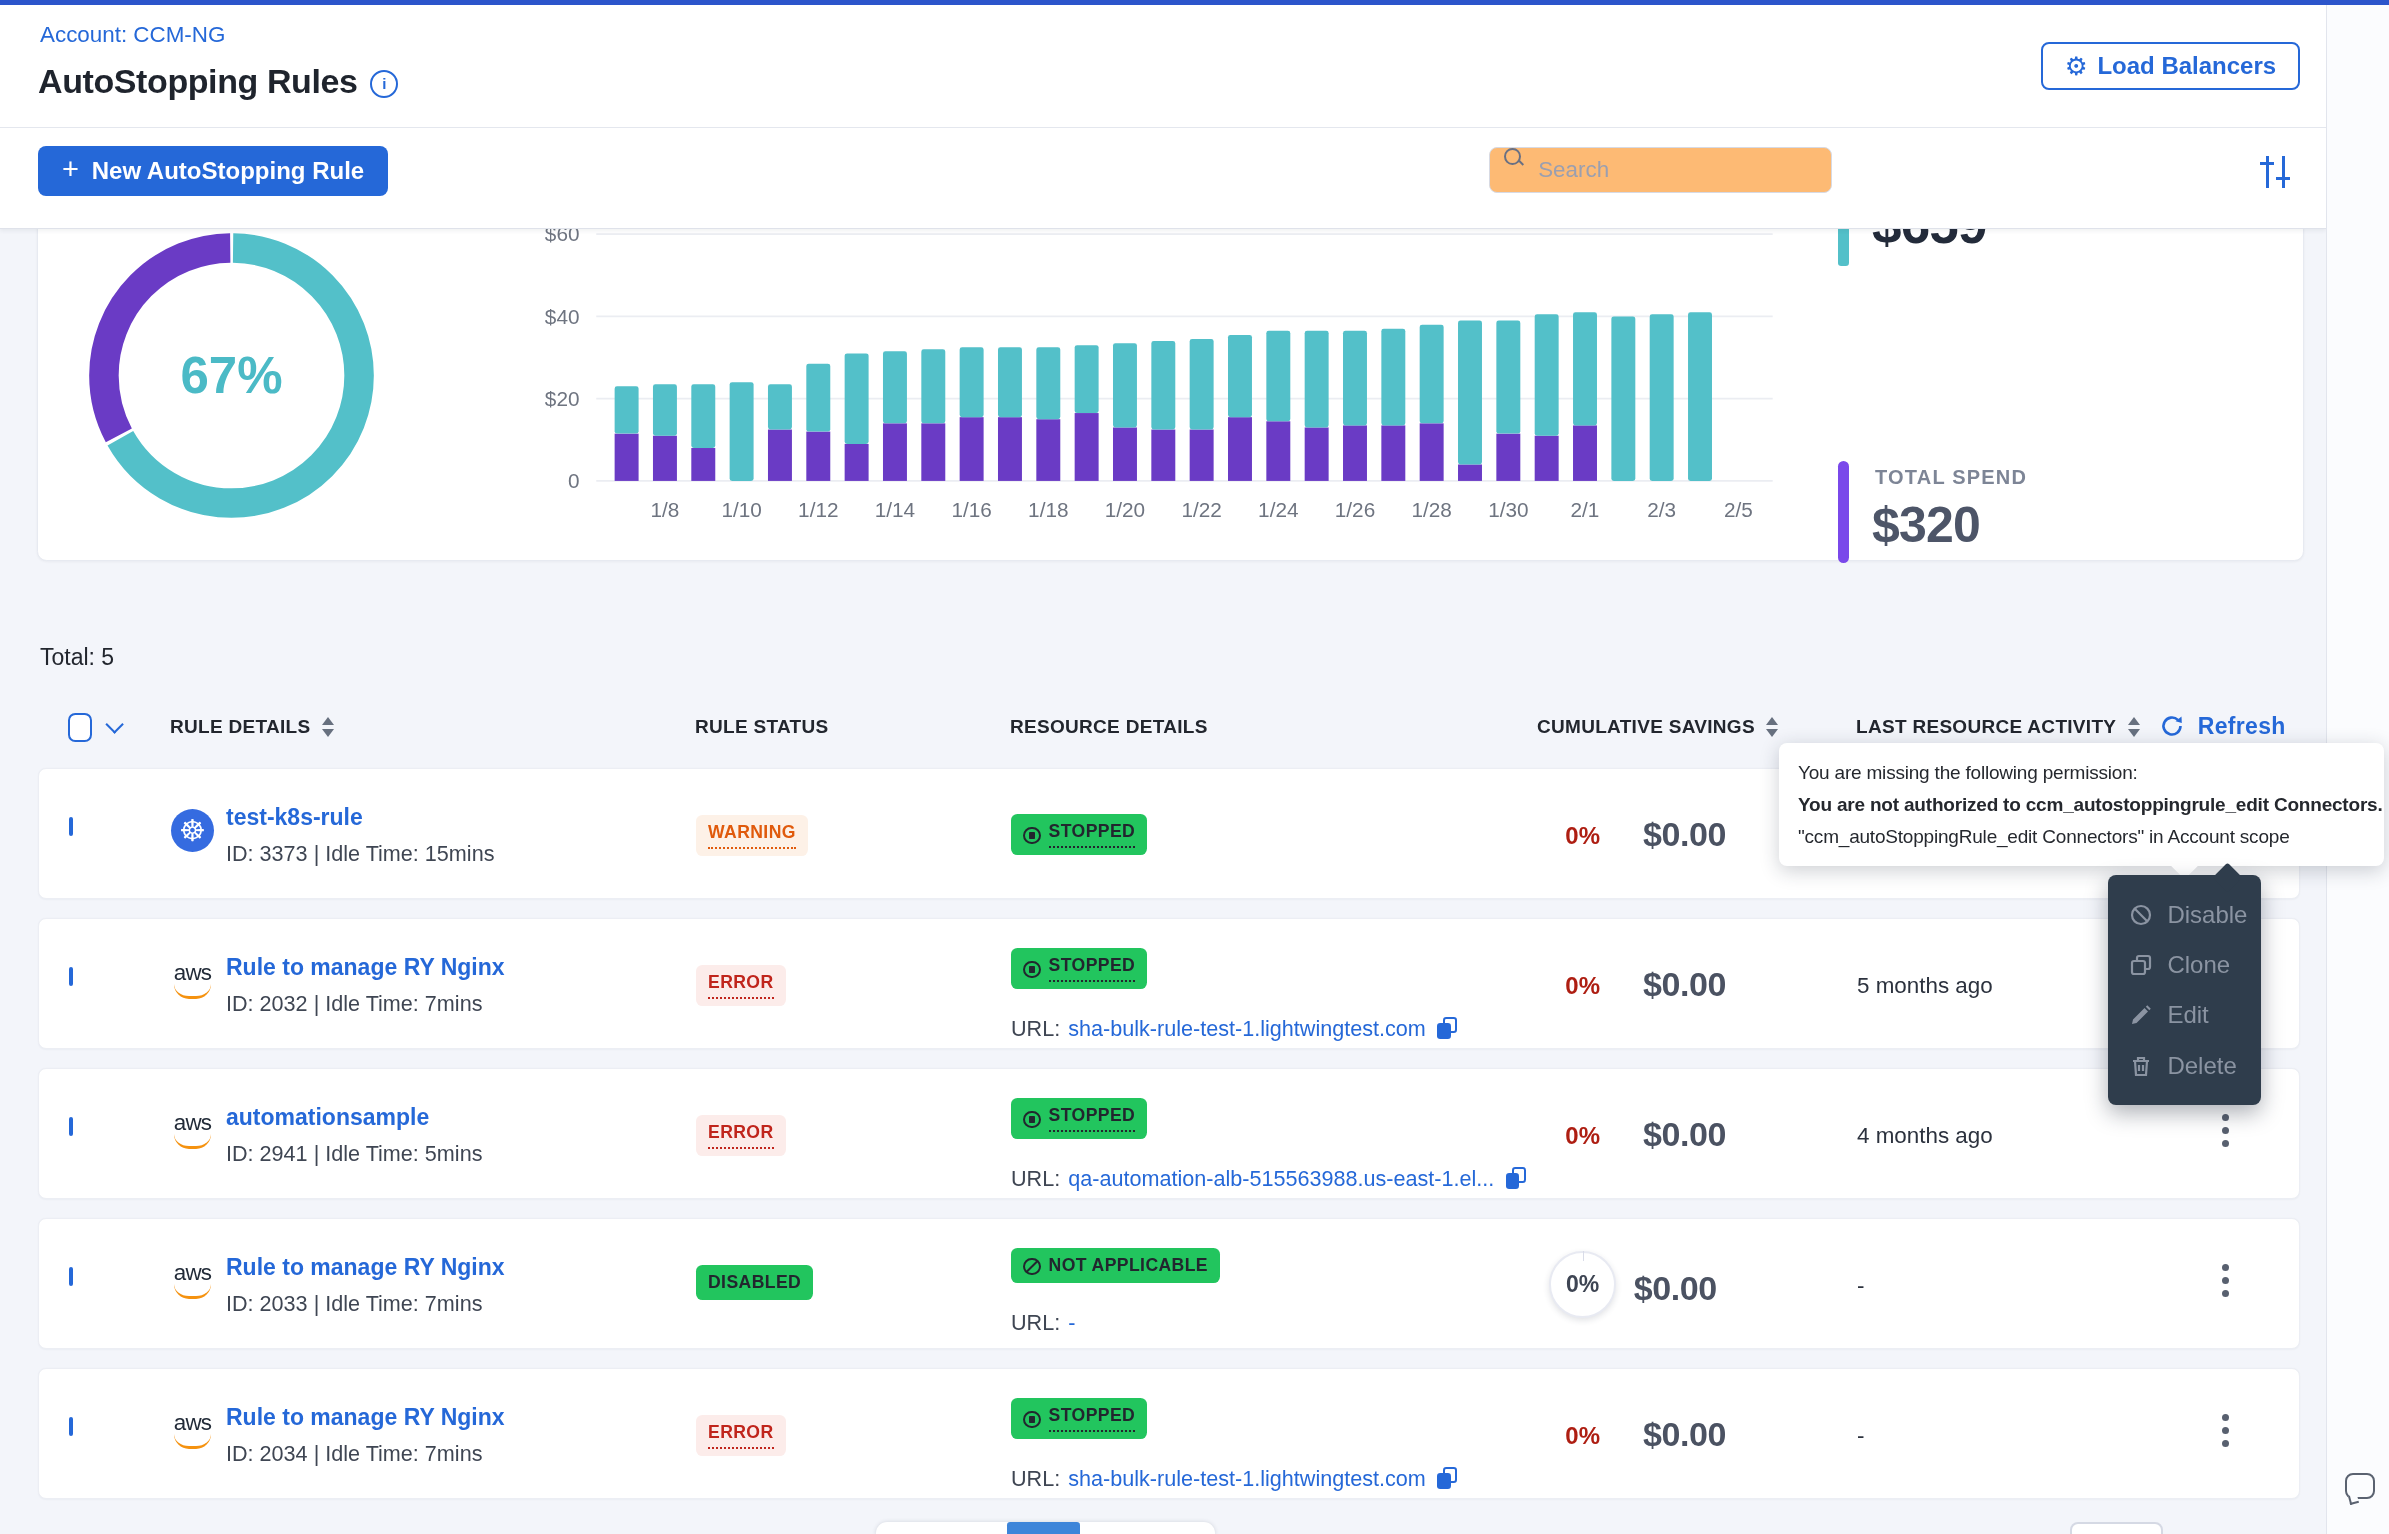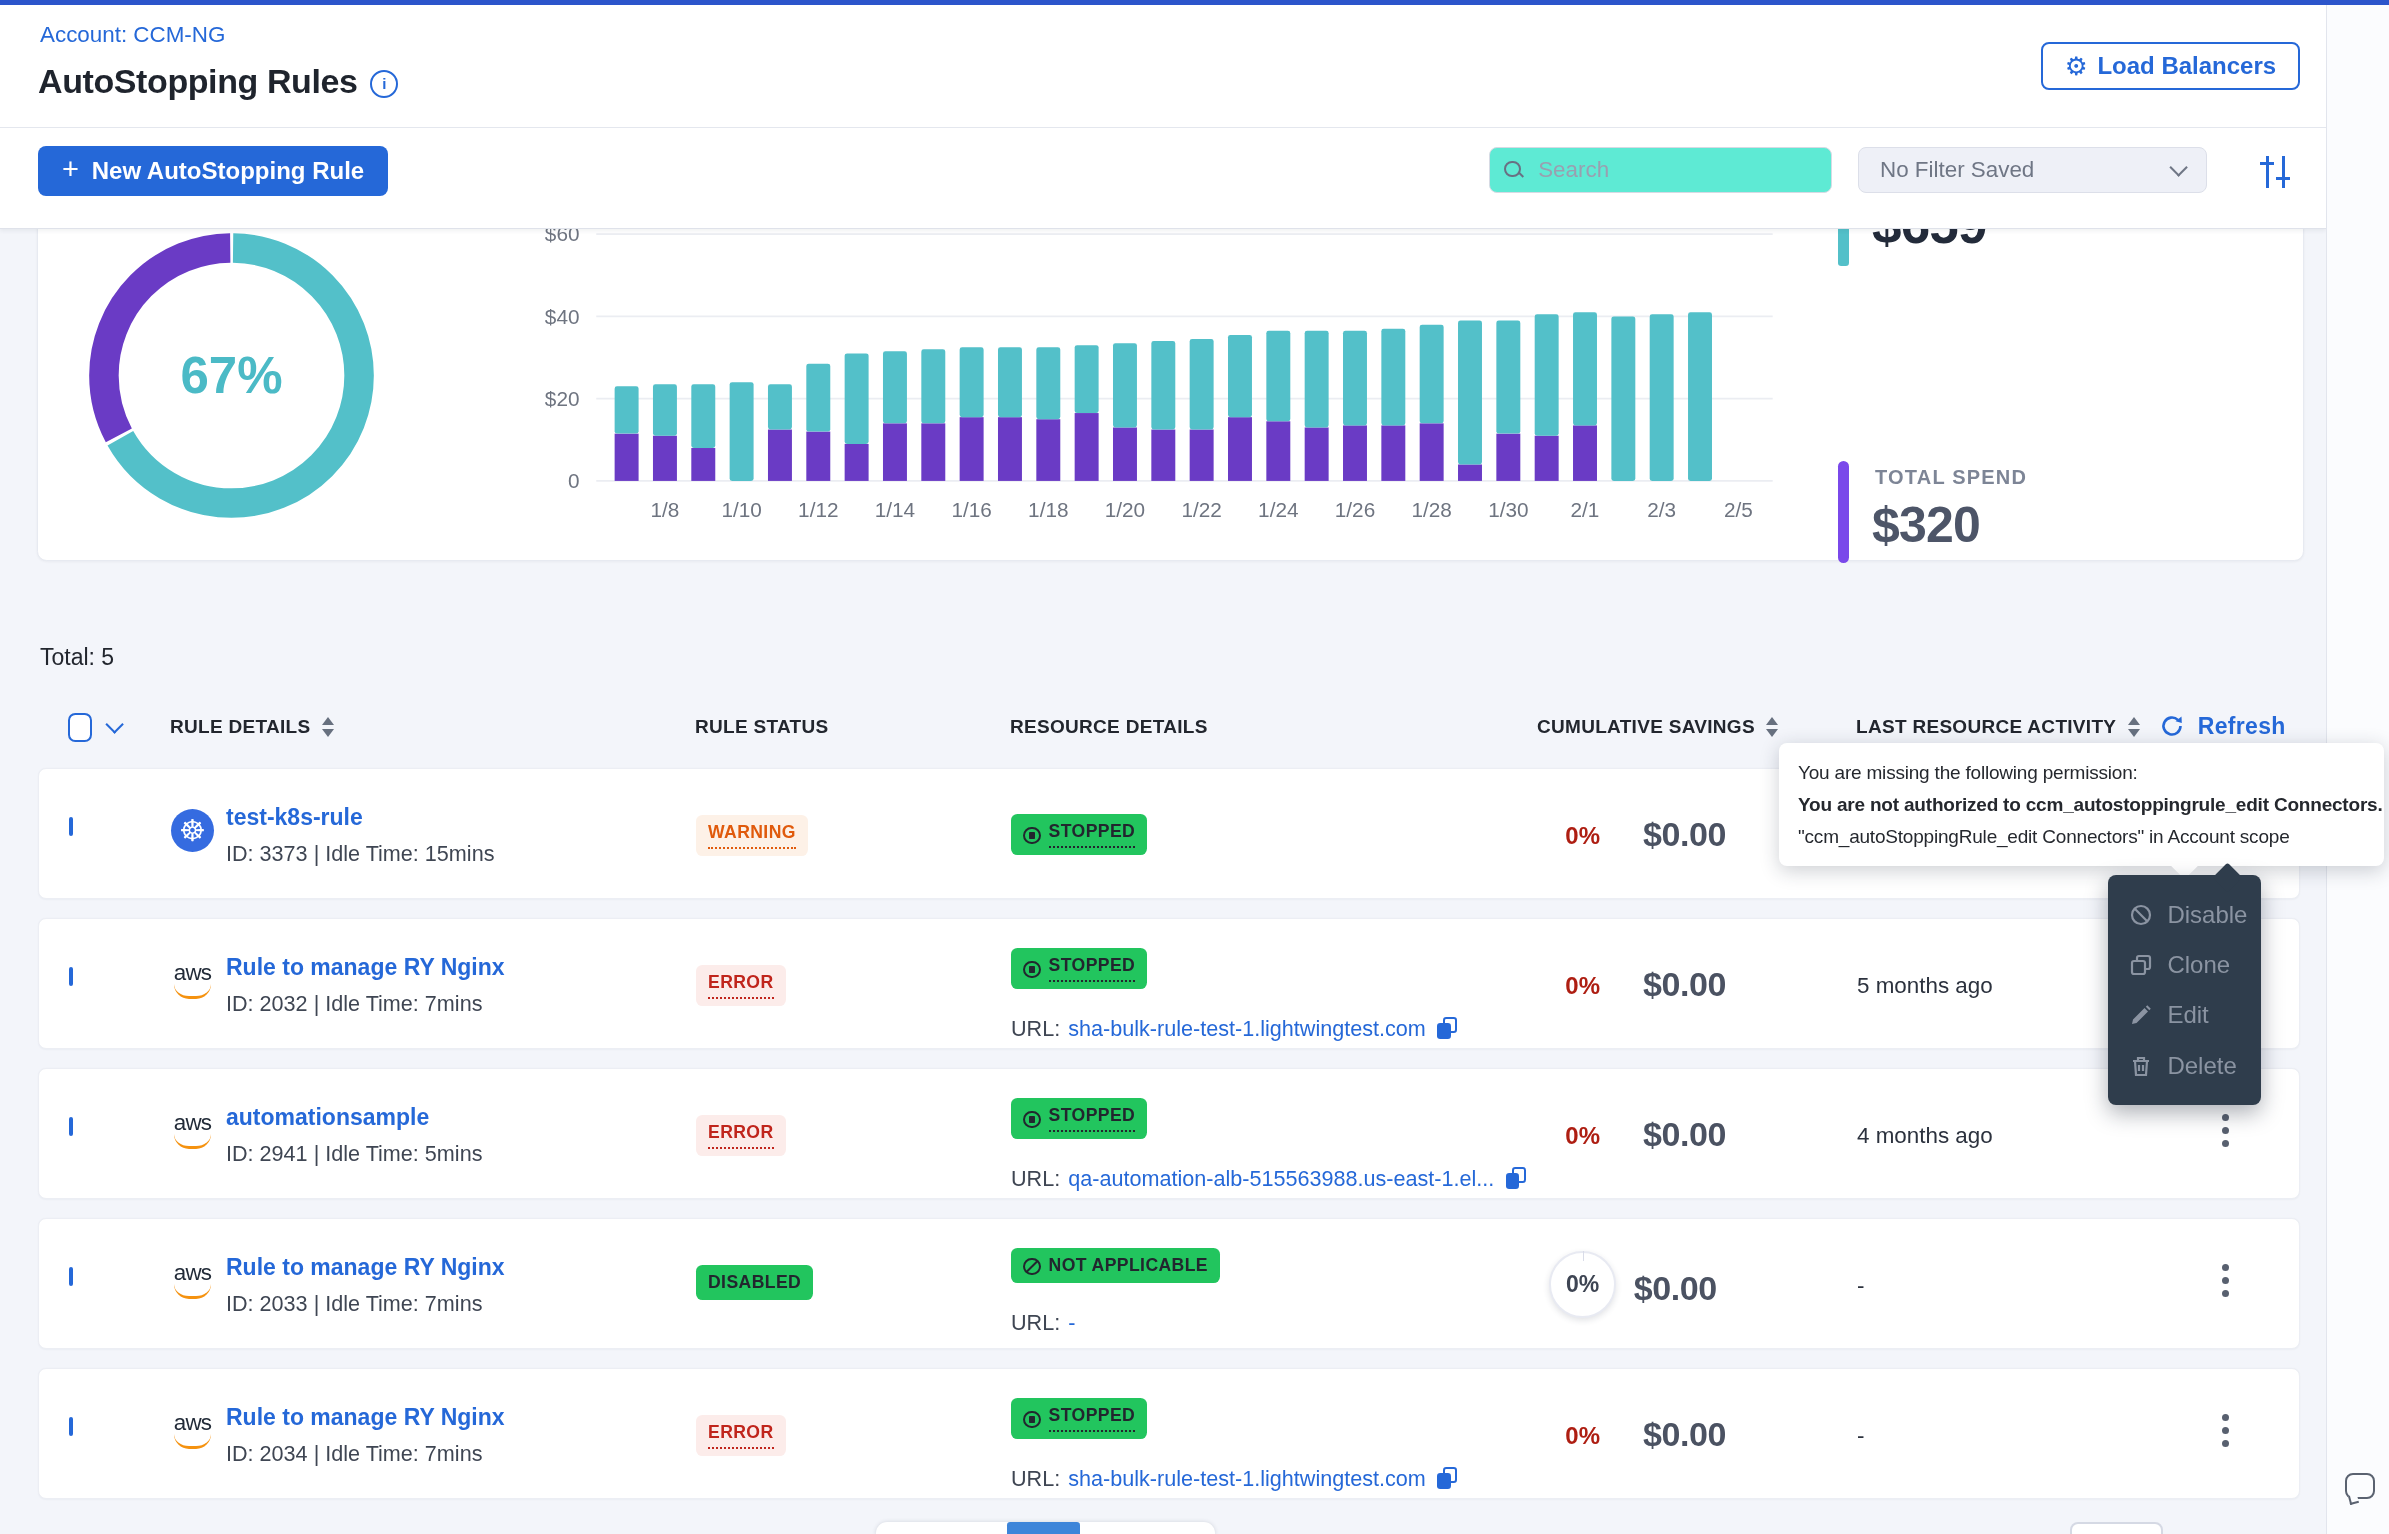--- a/index.html
+++ b/index.html
@@ -14,22 +14,22 @@
   .info-ico{width:24px;height:24px;border:2px solid #2568D8;border-radius:50%;color:#2568D8;
             font-size:15px;font-weight:700;display:flex;align-items:center;justify-content:center;margin-top:4.8px;}
   .lb-btn{position:absolute;left:2041px;top:37px;width:259px;height:48px;background:#fff;border:2px solid #2568D8;
           border-radius:8px;color:#2568D8;font-size:24px;font-weight:700;display:flex;align-items:center;justify-content:center;gap:9.6px;cursor:pointer;}
   .gear{font-size:25.6px;font-weight:400;}
   .toolbar{position:absolute;left:0;top:127px;width:2326px;height:101px;background:#fff;border-bottom:0.8px solid #dfe2ea;
            box-shadow:0 2.4px 4px rgba(40,50,70,.07);z-index:5;}
   .new-btn{position:absolute;left:38px;top:19px;height:50px;padding:0 24px;background:#2568D8;border:none;border-radius:8px;
            color:#fff;font-size:24px;font-weight:600;display:flex;align-items:center;gap:12.8px;cursor:pointer;font-family:inherit;}
   .plus{font-size:29px;font-weight:400;margin-top:-2.4px;}
-  .search-box{position:absolute;left:1489px;top:20px;width:343px;height:46px;background:#5eead4;border:1.6px solid #d7dae4;border-radius:8px;
-              display:flex;align-items:center;padding:0 14.4px;gap:12.8px;box-sizing:border-box;}
+  .search-box{position:absolute;left:1489px;top:20px;width:343px;height:46px;background:#fdba74;border:1.6px solid #d7dae4;border-radius:8px;
+              display:flex;padding:0 14.4px;gap:12.8px;box-sizing:border-box;}
   .mag{position:relative;width:19px;height:19px;flex:0 0 auto;}
   .mag::before{content:'';position:absolute;left:0;top:0;width:12.8px;height:12.8px;border:2.4px solid #697083;border-radius:50%;}
   .mag::after{content:'';position:absolute;left:13.6px;top:13.6px;width:6.4px;height:2.4px;background:#697083;transform:rotate(45deg);}
   .search-box input{border:none;outline:none;font-size:22.4px;color:#40454f;width:100%;font-family:inherit;background:transparent;}
   .search-box input::placeholder{color:#9a9fb0;}
   .filter-box{position:absolute;left:1858px;top:20px;width:349px;height:46px;background:#eef0f7;border:1.6px solid #dcdfe9;border-radius:8px;
               display:flex;align-items:center;justify-content:space-between;padding:0 21px;font-size:22.4px;color:#6f7685;box-sizing:border-box;cursor:pointer;}
   .chev-grey{width:11.2px;height:11.2px;border-right:2.4px solid #6f7685;border-bottom:2.4px solid #6f7685;transform:rotate(45deg);margin-top:-4.8px;}
   .sliders{position:absolute;left:2258px;top:29px;width:35px;height:32px;cursor:pointer;}
   .sliders .v1,.sliders .v2{position:absolute;top:0;width:2.8px;height:32px;background:#2568D8;}
@@ -139,24 +139,20 @@
 
   <div class="toolbar">
     <button class="new-btn">
       <span class="plus">+</span>
       <span>New AutoStopping Rule</span>
     </button>
     <div class="search-box">
       <span class="mag"></span>
       <input type="text" placeholder="Search" style="">
     </div>
-    <div class="filter-box">
-      <span>No Filter Saved</span>
-      <span class="chev-grey"></span>
-    </div>
     <div class="sliders">
       <span class="v1"></span>
         <span class="v2"></span>
         <span class="h1"></span>
         <span class="h2"></span>
     </div>
   </div>
 
   <div class="chart-card">
     <svg id="donut-svg" width="303" height="303" viewBox="0 0 380 380">

